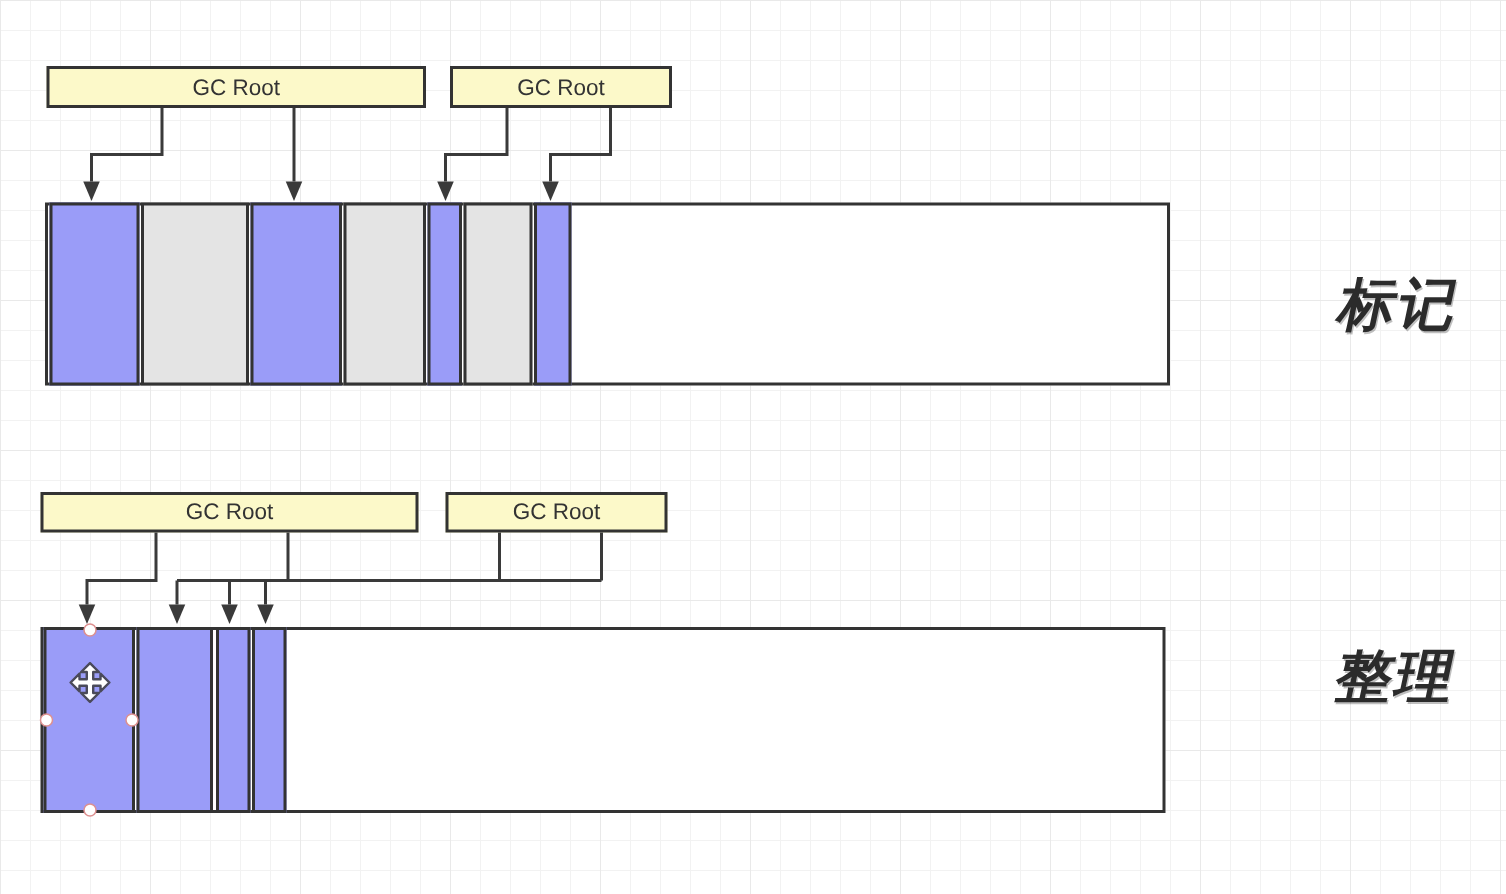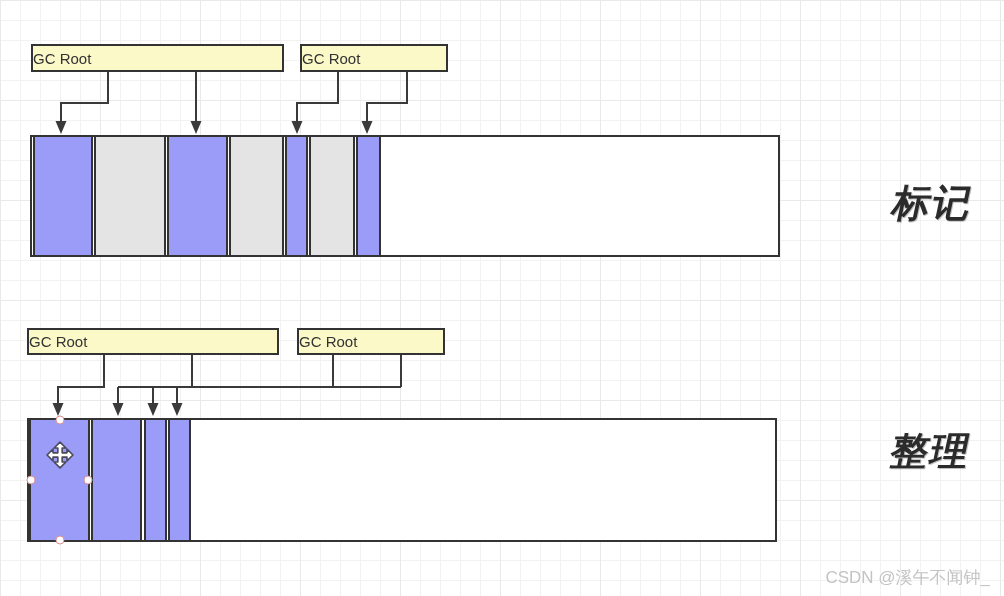--- a/index.html
+++ b/index.html
@@ -17,21 +17,21 @@
       linear-gradient(#e9e9e9 1px, transparent 1px),
       linear-gradient(90deg,#e9e9e9 1px, transparent 1px),
       linear-gradient(#f2f2f2 1px, transparent 1px),
       linear-gradient(90deg,#f2f2f2 1px, transparent 1px);
     background-size:100px 100px,100px 100px,20px 20px,20px 20px;
   }
   .gc-root {
     position:absolute; height:28px;
     background:var(--gc-root-fill,#fcf9c9);
     border:2px solid var(--stroke,#333);
-    display:flex; align-items:center; 
+    display:flex; align-items:center; justify-content:center;
     font-size:15px; color:#333333;
   }
   .bar {
     position:absolute;
     background:var(--free-block,#fff);
     border:2px solid var(--stroke,#333);
   }
   .segment {
     position:absolute; top:-2px; height:calc(100% + 4px);
     border:2px solid var(--stroke,#333);
@@ -131,14 +131,13 @@
 
     <path d="M192,355 V387 M333,355 V387 M401,355 V387 M118,387 H401"></path>
     <path d="M118,387 V403"></path>
     <polygon points="118,416 112.5,403 123.5,403"></polygon>
     <path d="M153,387 V403"></path>
     <polygon points="153,416 147.5,403 158.5,403"></polygon>
     <path d="M177,387 V403"></path>
     <polygon points="177,416 171.5,403 182.5,403"></polygon>
   </svg>
 
-  <div class="watermark">CSDN @溪午不闻钟_</div>
 </div>
 
 </body></html>

